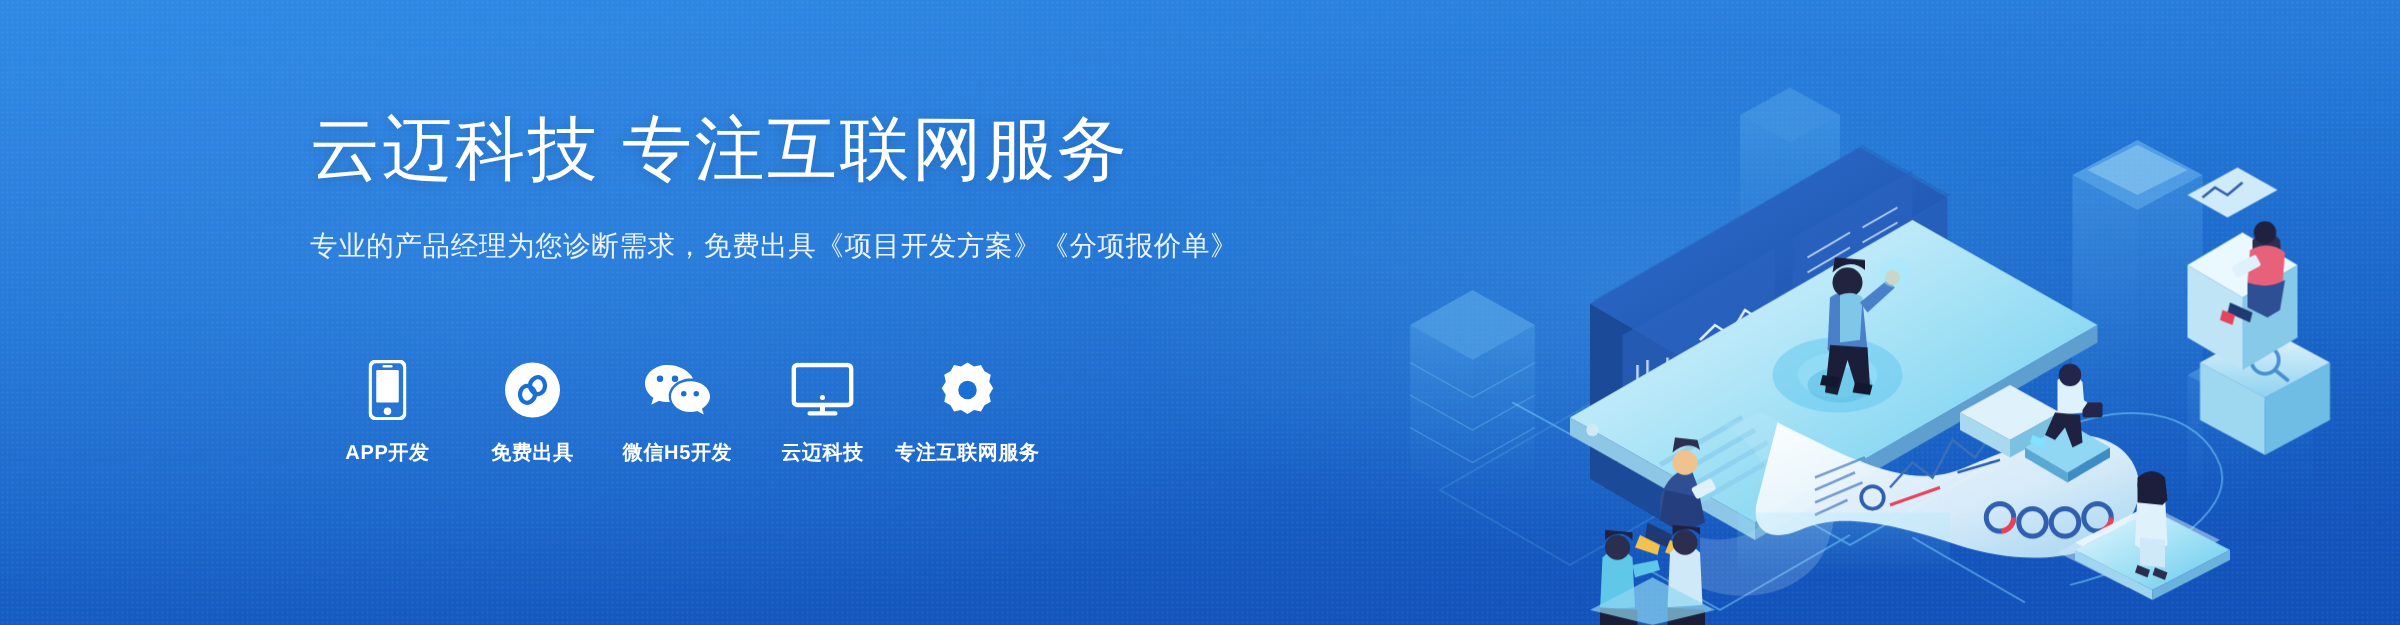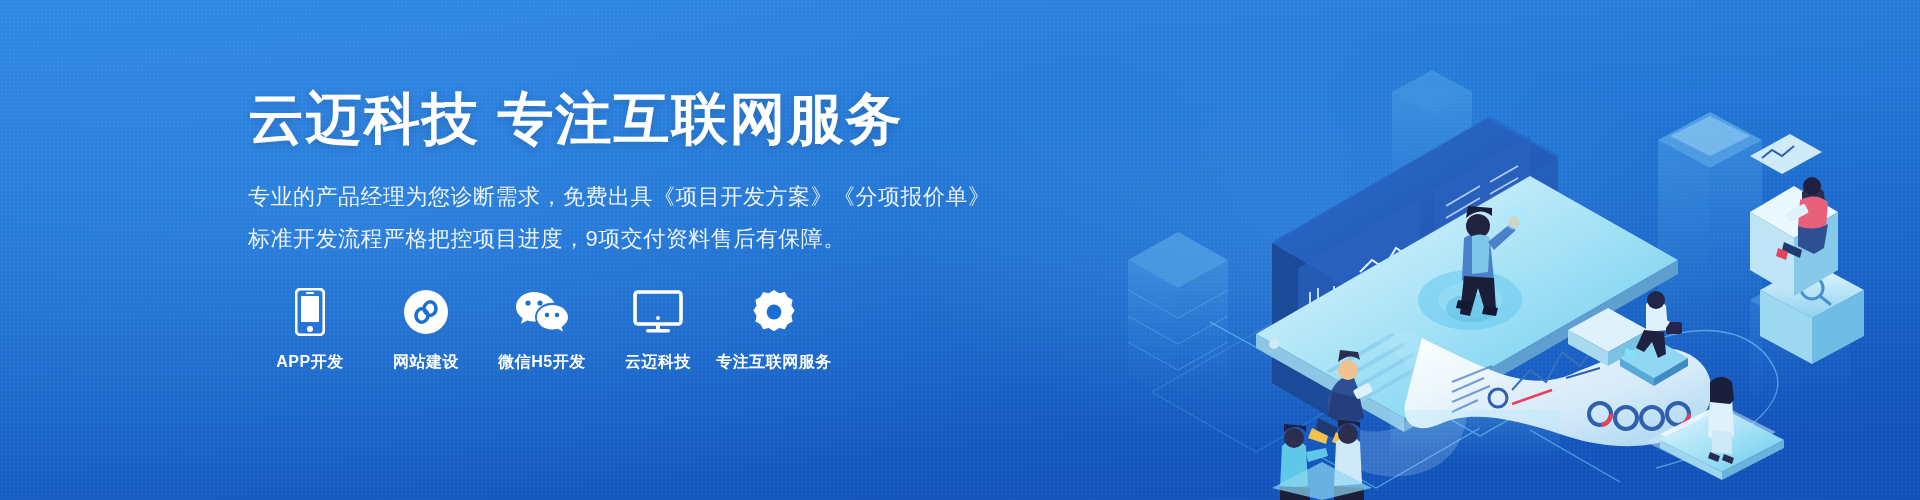--- a/index.html
+++ b/index.html
@@ -42,21 +42,21 @@
     position:absolute;
     left:248px; top:0;
     width:900px; height:500px;
     z-index:8;
   }
 
   .title {
     position:absolute;
     top:88px; left:0;
     font-size:56px;
-    font-weight:bold;
+    font-weight:normal;
     color:#ffffff;
     letter-spacing:2px;
     line-height:1.1;
     white-space:nowrap;
     text-shadow:0 2px 10px rgba(0,30,80,0.22);
   }
 
   .subtitle {
     position:absolute;
     top:176px; left:0;
@@ -400,21 +400,20 @@
       <rect x="330" y="410" width="170" height="50" fill="url(#glowG)" opacity="0.35"></rect>
     </svg>
   </div>
 
   <div class="content">
 
     <h1 class="title">云迈科技 专注互联网服务</h1>
 
     <div class="subtitle">
       <div>专业的产品经理为您诊断需求，免费出具《项目开发方案》《分项报价单》</div>
-      <div>标准开发流程严格把控项目进度，9项交付资料售后有保障。</div>
     </div>
 
     <div class="services">
 
       <div class="service">
         <span class="svc-icon">
           <svg width="30" height="48" viewBox="0 0 30 48">
             <rect x="1" y="1" width="28" height="46" rx="5" ry="5" fill="none" stroke="#ffffff" stroke-width="3"></rect>
             <rect x="6" y="8" width="18" height="26" rx="1" fill="#ffffff"></rect>
             <circle cx="15" cy="41" r="3" fill="#ffffff"></circle>
@@ -425,21 +424,21 @@
       </div>
 
       <div class="service">
         <span class="svc-icon">
           <svg width="46" height="46" viewBox="0 0 46 46">
             <circle cx="23" cy="23" r="22" fill="#ffffff"></circle>
             <path d="M13 27 c0 -6 5 -9 9 -6 c4 3 4 8 0 11 c-4 3 -9 0 -9 -6
                      M33 19 c0 6 -5 9 -9 6 c-4 -3 -4 -8 0 -11 c4 -3 9 0 9 6" fill="none" stroke="#1a6fd4" stroke-width="3.4" stroke-linecap="round"></path>
           </svg>
         </span>
-        <span class="svc-label">网站建设</span>
+        <span class="svc-label">免费出具</span>
       </div>
 
       <div class="service">
         <span class="svc-icon">
           <svg width="54" height="44" viewBox="0 0 54 44">
             <path d="M19 2 C9 2 1 8.6 1 16.8 c0 4.6 2.6 8.7 6.7 11.4 l-1.7 5.6 6.2 -3.2
                      c2.1 0.6 4.3 1 6.8 1 c0.6 0 1.2 0 1.8 -0.1 c-0.5 -1.4 -0.8 -2.9 -0.8 -4.5
                      c0 -7.9 7.9 -14.3 17.6 -14.3 c0.6 0 1.2 0 1.8 0.1 C36.7 7.1 28.7 2 19 2 Z" fill="#ffffff"></path>
             <circle cx="13" cy="13" r="2.6" fill="#1a6fd4"></circle>
             <circle cx="25" cy="13" r="2.6" fill="#1a6fd4"></circle>

